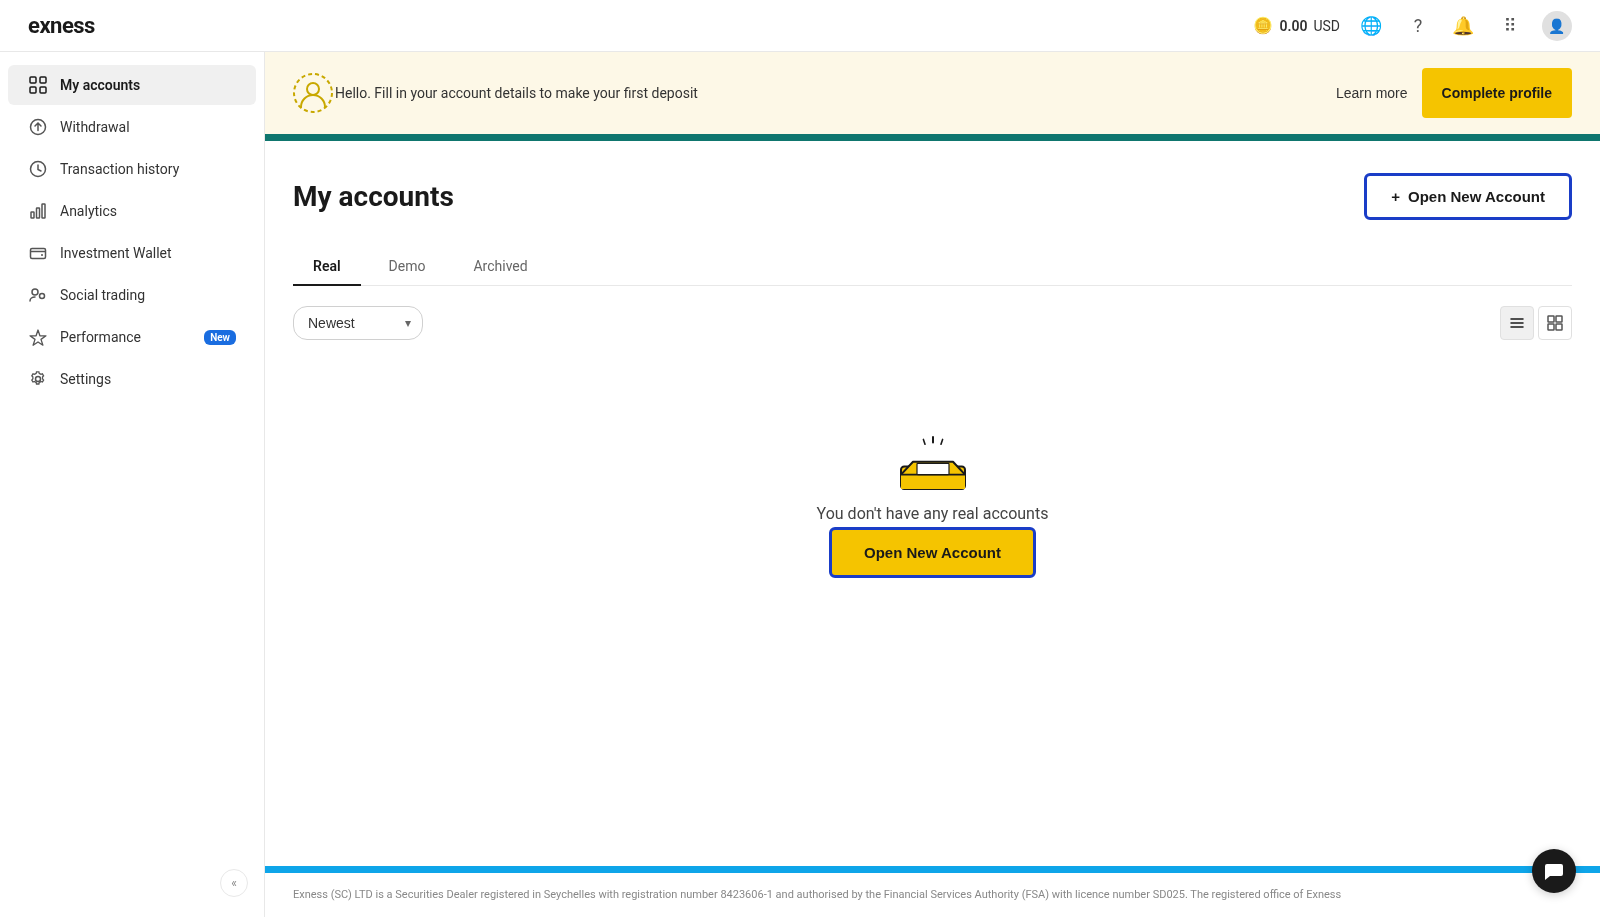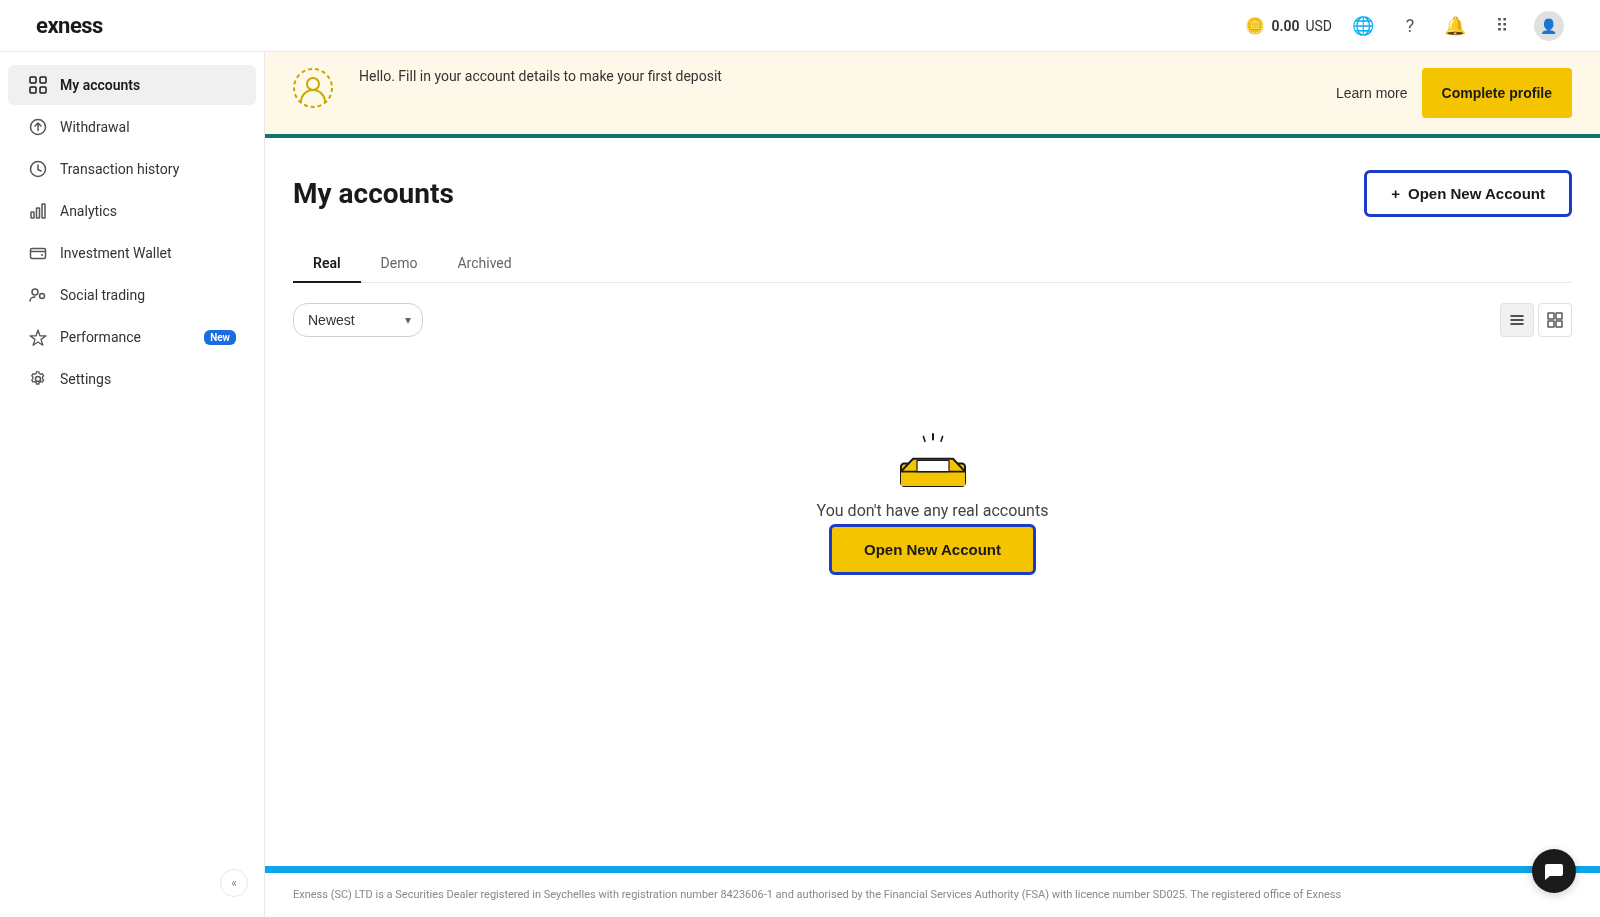--- a/index.html
+++ b/index.html
@@ -5,21 +5,21 @@
     * { box-sizing: border-box; margin: 0; padding: 0; }
     body { font-family: -apple-system, BlinkMacSystemFont, 'Segoe UI', Roboto, sans-serif; background: #fff; color: #1a1a1a; display: flex; flex-direction: column; height: 917px; overflow: hidden; }
 
     
     .topnav {
       height: 52px;
       background: #fff;
       border-bottom: 1px solid #e8e8e8;
       display: flex;
       align-items: center;
-      padding: 0 36px;
+      padding: 0 28px;
       justify-content: space-between;
       position: fixed;
       top: 0; left: 0; right: 0;
       z-index: 100;
     }
     .topnav-logo {
       font-size: 22px;
       font-weight: 700;
       color: #1a1a1a;
       letter-spacing: -0.5px;
@@ -133,22 +133,23 @@
       flex-direction: column;
       overflow-y: auto;
       background: #fff;
     }
 
     
     .banner {
       background: #fdf8e7;
       padding: 16px 28px;
       display: flex;
-      gap: 26px;
-      border-bottom: 4px solid #0f766e;
+      align-items: center;
+      gap: 2px;
+      border-bottom: 7px solid #0f766e;
     }
     .banner-icon {
       width: 40px;
       height: 40px;
       display: flex;
       align-items: center;
       justify-content: center;
       flex-shrink: 0;
     }
     .banner-text {
@@ -206,21 +207,21 @@
       border-radius: 6px;
       font-size: 15px;
       font-weight: 600;
       color: #1a1a1a;
       cursor: pointer;
     }
 
     
     .tabs {
       display: flex;
-      gap: 0;
+      gap: 8px;
       border-bottom: 1px solid #e8e8e8;
       margin-bottom: 20px;
     }
     .tab {
       padding: 10px 20px;
       font-size: 14px;
       color: #666;
       cursor: pointer;
       border-bottom: 2px solid transparent;
       margin-bottom: -1px;

